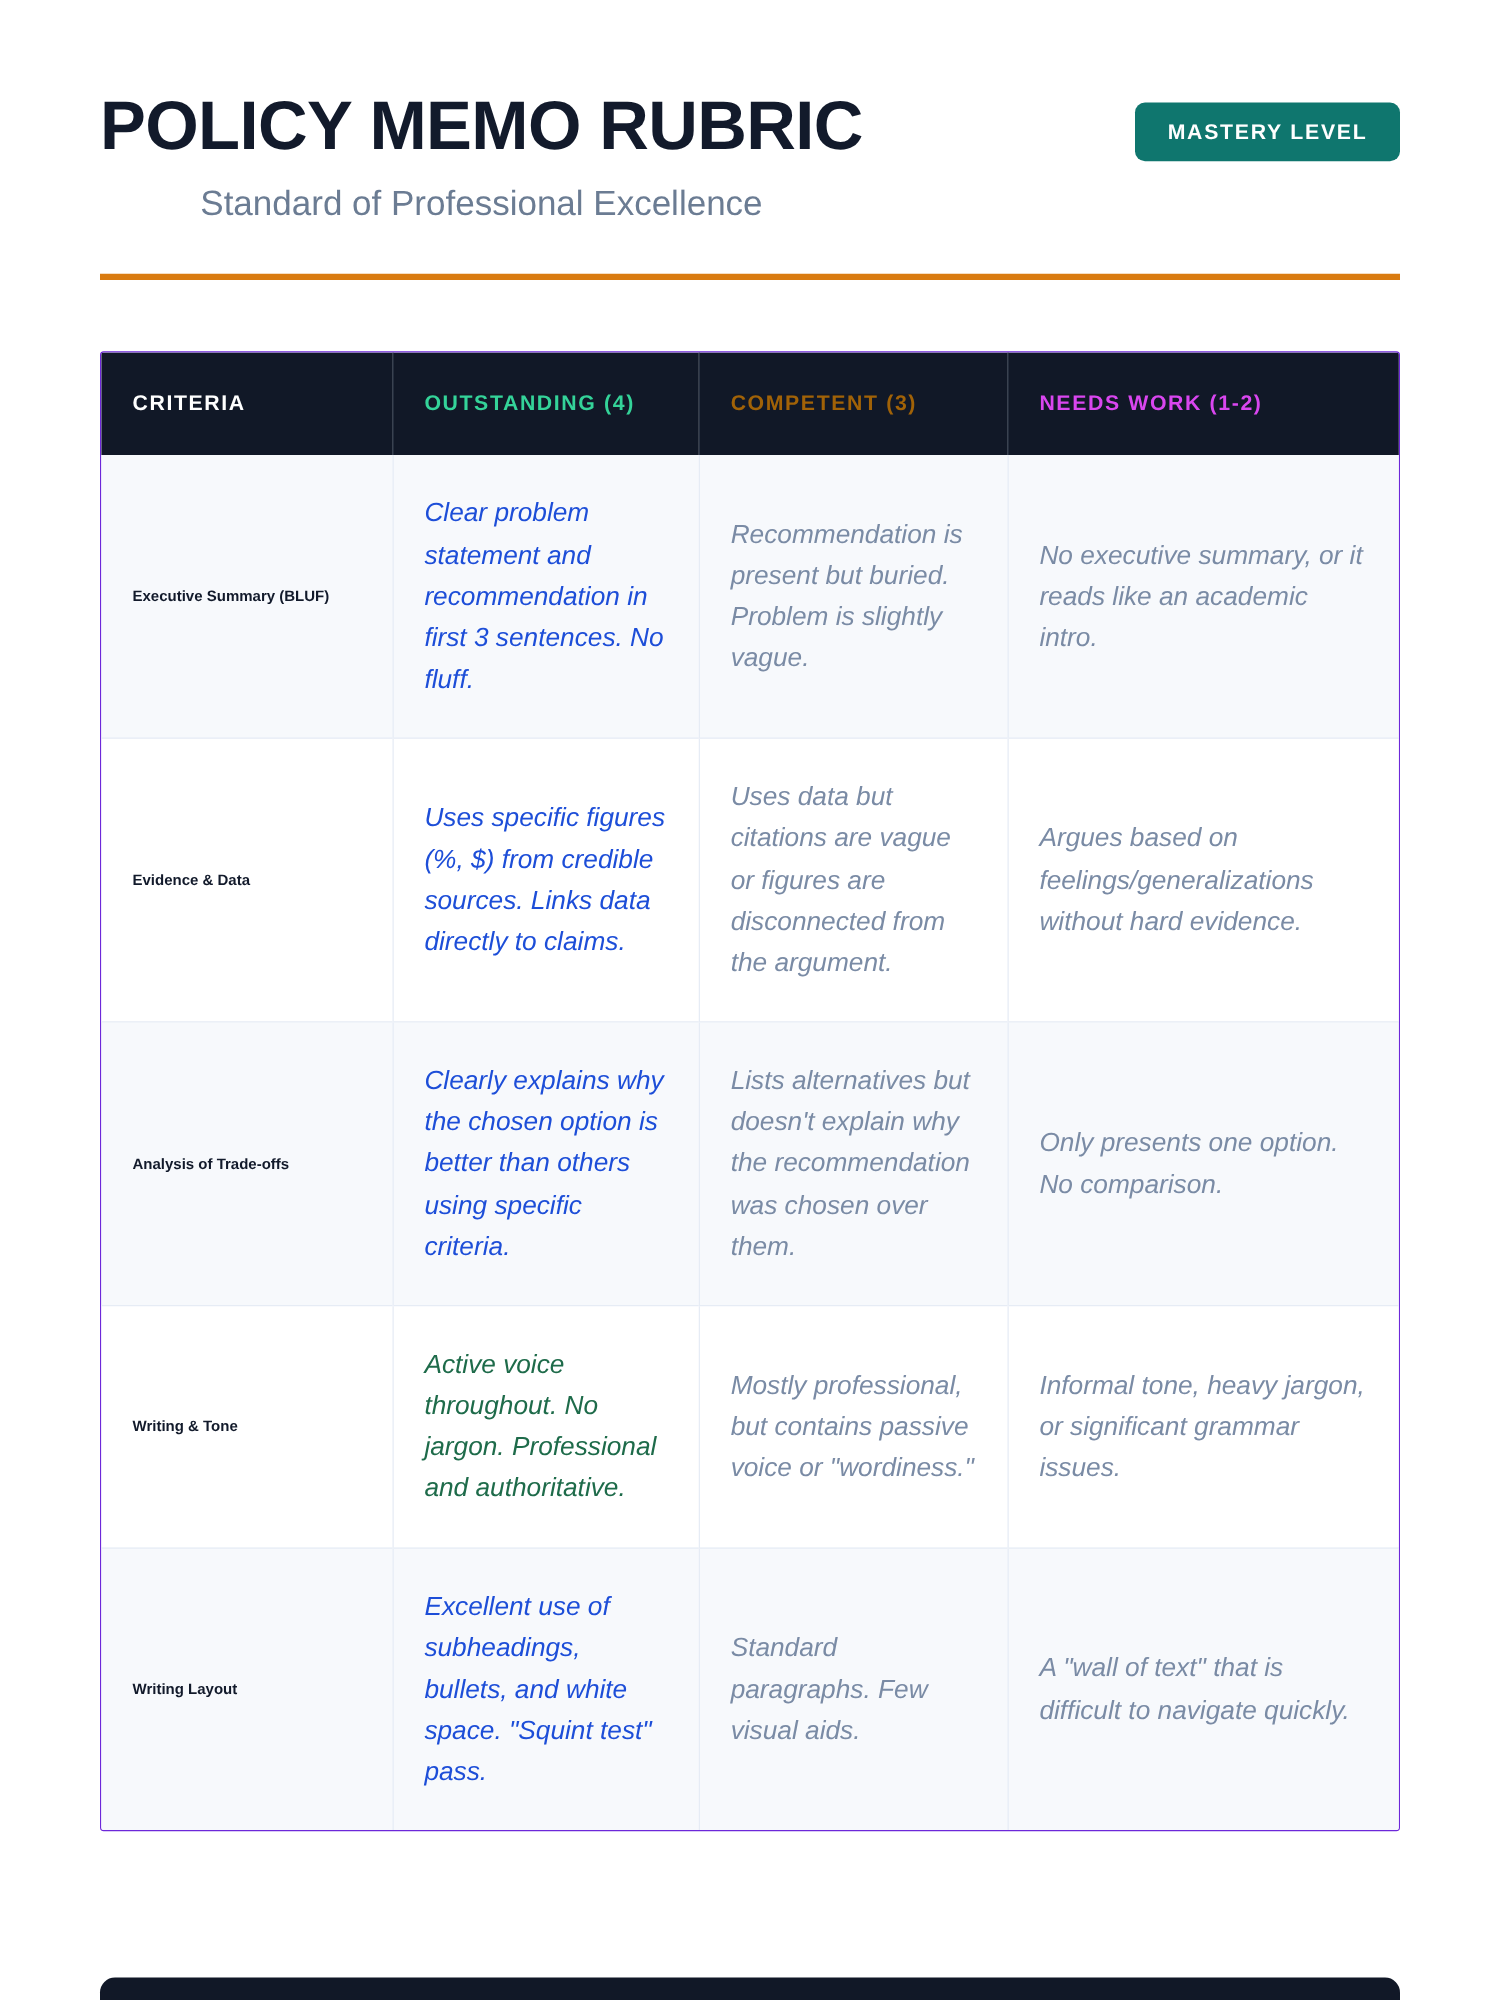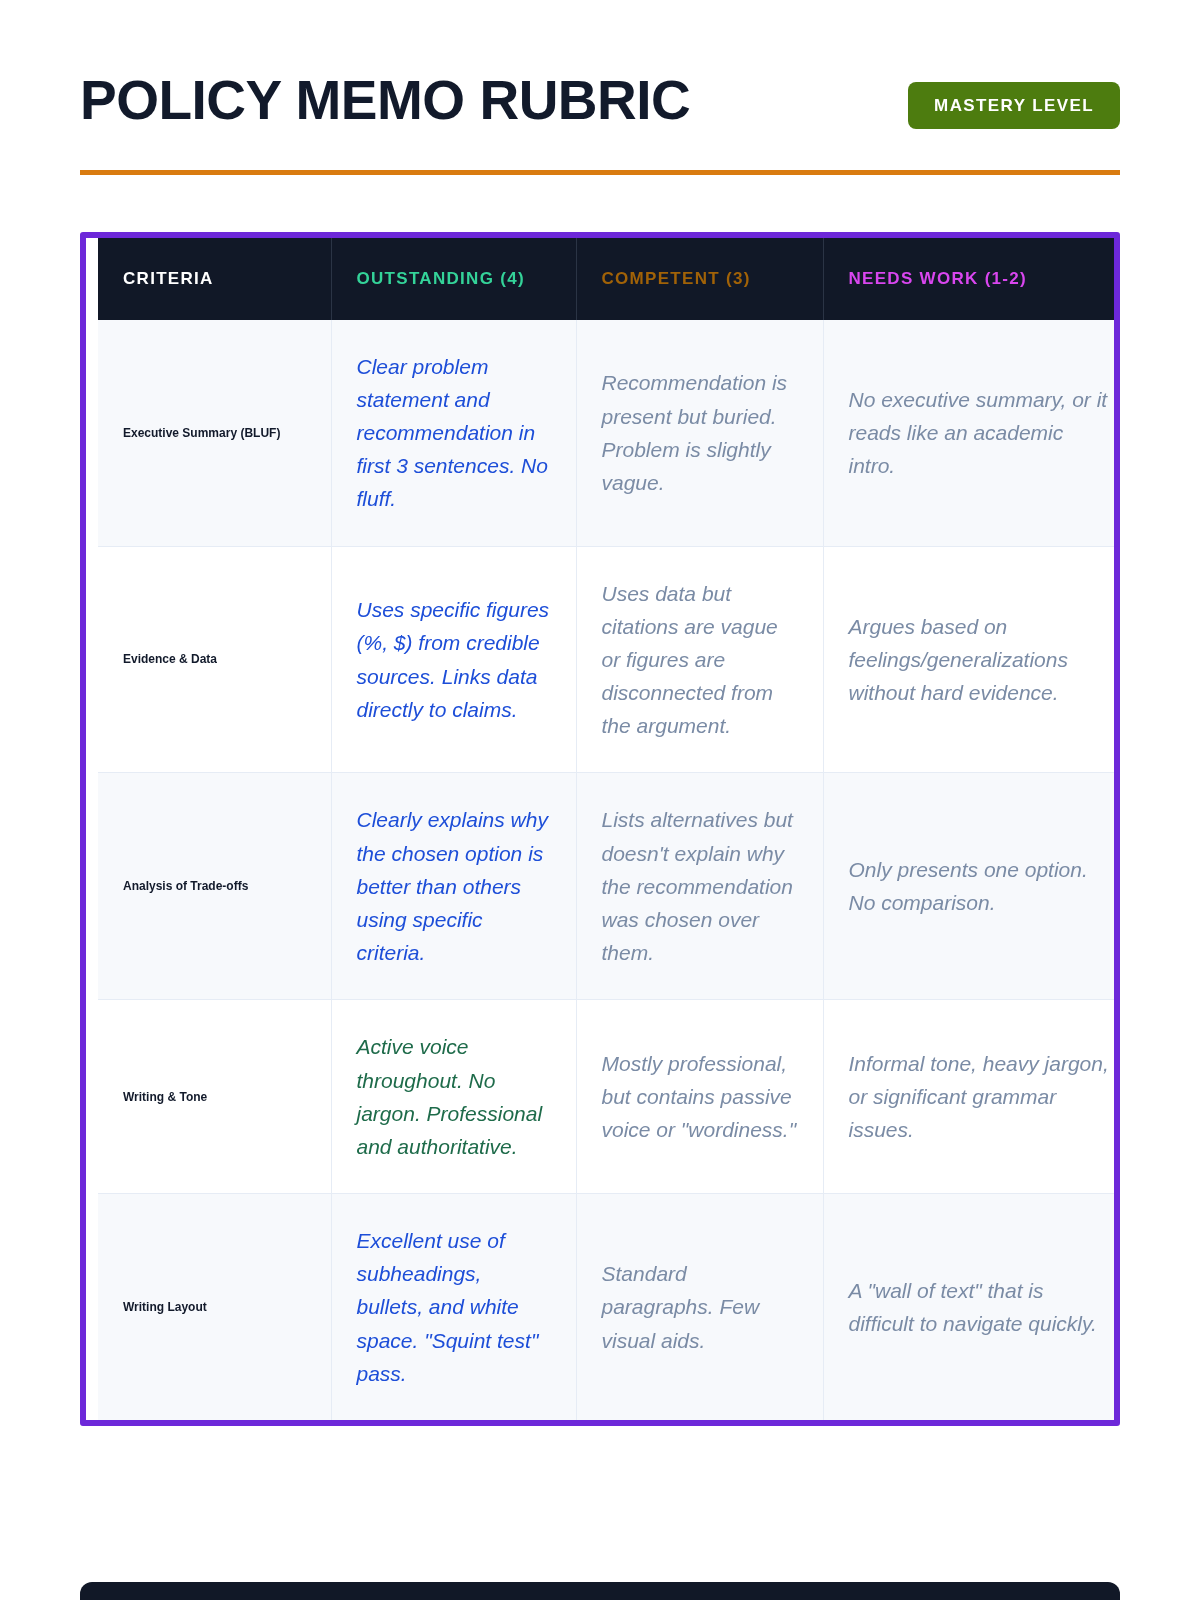--- a/index.html
+++ b/index.html
@@ -46,45 +46,44 @@
   .page-subtitle {
     margin-top: 16px;
     font-size: 28px;
     font-weight: 400;
     color: #6B7C93;
     line-height: 1.2;
   }
 
   .mastery-badge {
     margin-top: 10px;
-    background: #4d7c0f;
+    background: #0f766e;
     color: #ffffff;
     font-size: 17px;
     font-weight: 700;
     letter-spacing: 1.4px;
     padding: 15px 26px;
     border-radius: 8px;
     white-space: nowrap;
     line-height: 1;
   }
 
   .accent-rule {
     margin-top: 40px;
     height: 5px;
     background: #D97B10;
     width: 100%;
   }
 
   
   .rubric-wrap {
     margin-top: 57px;
-    border: 6px solid #6d28d9;
+    border: 1px solid #6d28d9;
     border-radius: 3px;
     overflow: hidden;
-    padding-left: 12px;
   }
 
   table.rubric {
     width: 100%;
     border-collapse: collapse;
     table-layout: fixed;
   }
 
   table.rubric col.c-criteria    { width: 233px; }
   table.rubric col.c-outstanding { width: 245px; }
@@ -152,20 +151,21 @@
 </style>
 </head>
 <body>
 
 <div class="page">
 
   <div class="header">
     <div class="header-row">
       <div class="title-block">
         <div class="page-title">POLICY MEMO RUBRIC</div>
+        <div class="page-subtitle">Standard of Professional Excellence</div>
       </div>
       <div class="mastery-badge">MASTERY LEVEL</div>
     </div>
     <div class="accent-rule"></div>
   </div>
 
   <div class="rubric-wrap">
     <table class="rubric">
       <colgroup>
         <col class="c-criteria">

